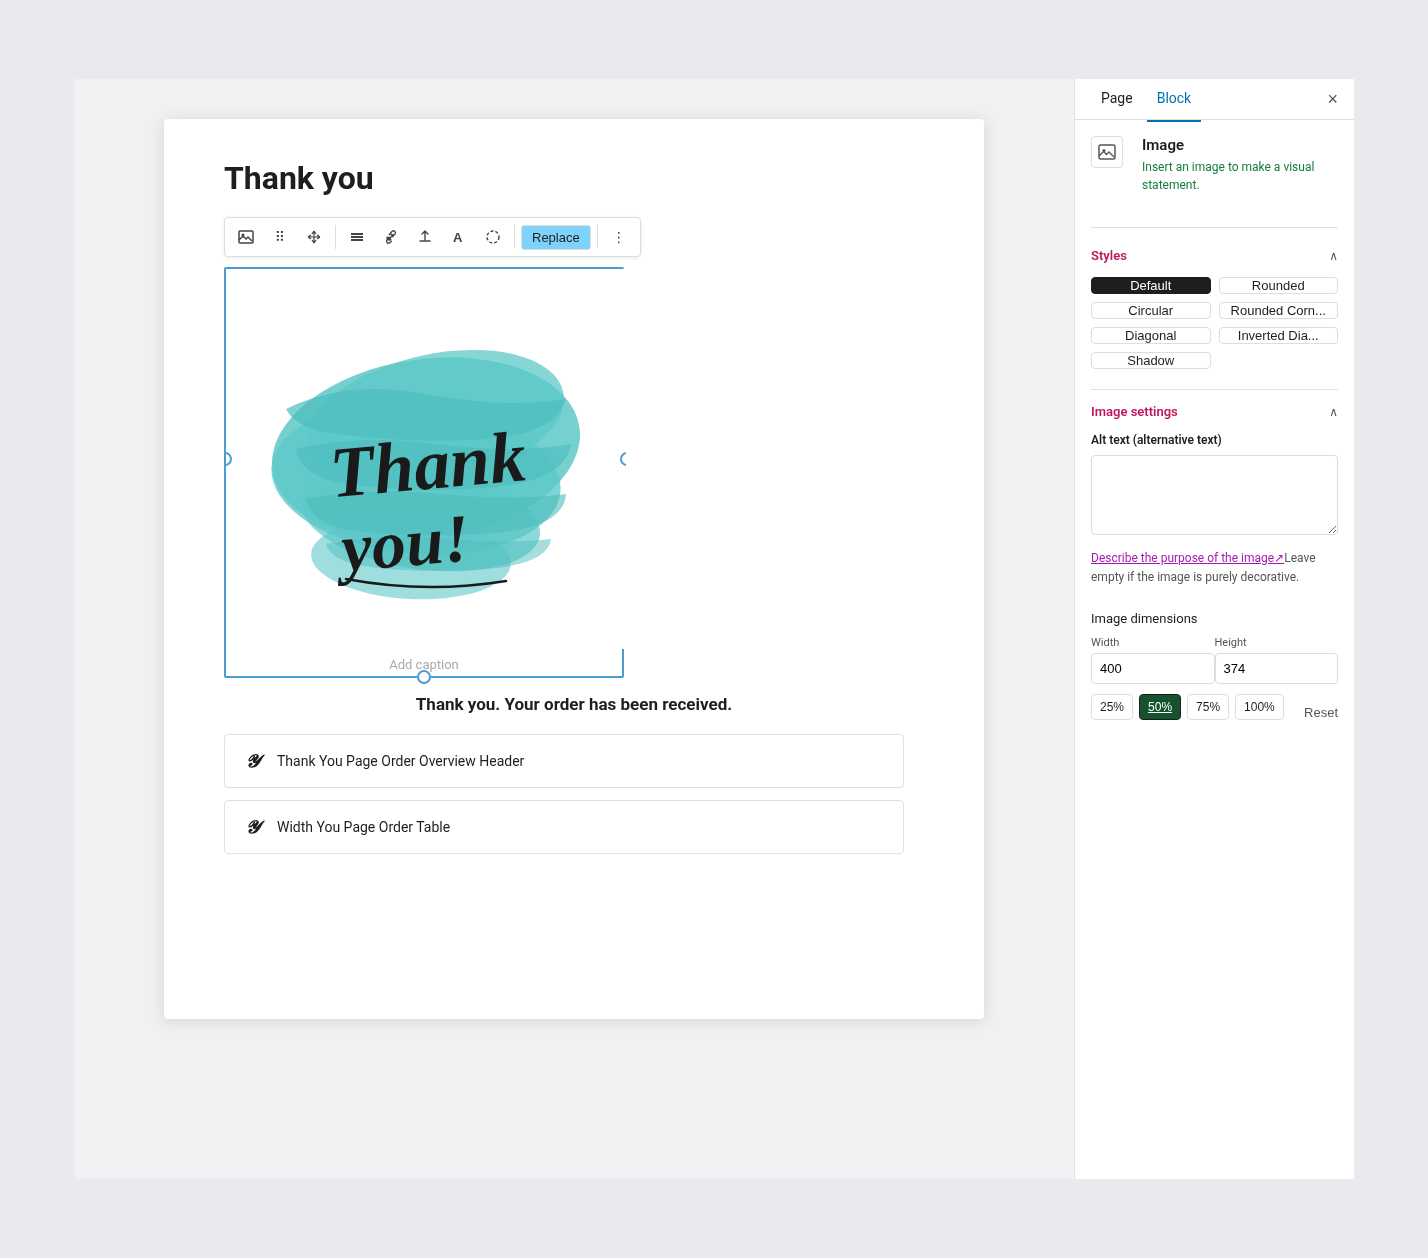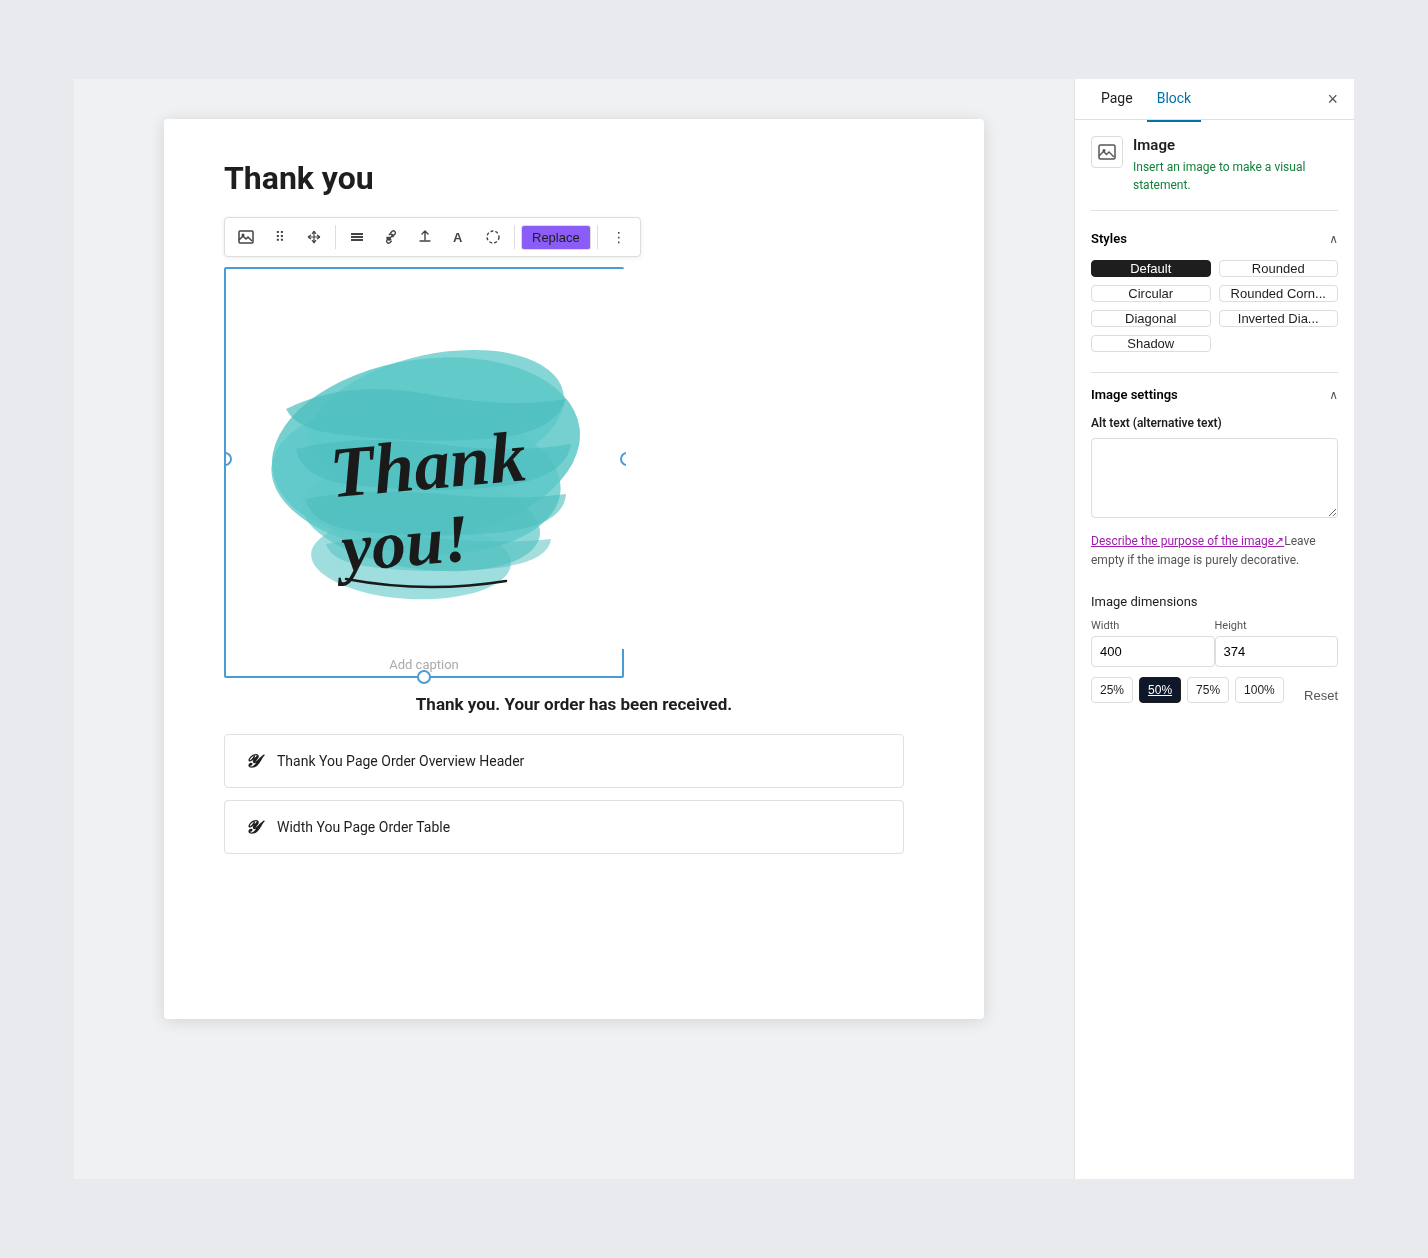--- a/index.html
+++ b/index.html
@@ -74,21 +74,21 @@
     .toolbar-divider {
       width: 1px;
       height: 24px;
       background: #ddd;
       margin: 0 2px;
     }
     .toolbar-replace {
       padding: 4px 10px;
       border: 1px solid #ddd;
       border-radius: 3px;
-      background: #8b5cf6;
+      background: #7dd3fc;
       cursor: pointer;
       font-size: 13px;
       color: #1e1e1e;
     }
     
     .image-block-wrapper {
       position: relative;
       border: 2px solid #4b9cd3;
       border-radius: 2px;
       display: inline-block;
@@ -210,23 +210,23 @@
       cursor: pointer;
       color: #555;
     }
     .panel-body {
       padding: 16px;
       flex: 1;
     }
     .block-description {
       display: flex;
       align-items: flex-start;
-      gap: 10px;
+      gap: 19px;
       margin-bottom: 20px;
-      padding-bottom: 16px;
+      padding-bottom: 33px;
       border-bottom: 1px solid #e0e0e0;
     }
     .block-desc-icon {
       width: 32px;
       height: 32px;
       border: 1px solid #ddd;
       border-radius: 4px;
       display: flex;
       align-items: center;
       justify-content: center;
@@ -247,21 +247,21 @@
     
     .section-header {
       display: flex;
       align-items: center;
       justify-content: space-between;
       margin-bottom: 14px;
     }
     .section-title {
       font-size: 13px;
       font-weight: 600;
-      color: #000000;
+      color: #be185d;
     }
     .section-toggle {
       background: none;
       border: none;
       cursor: pointer;
       font-size: 12px;
       color: #555;
     }
     .styles-grid {
       display: grid;
@@ -351,21 +351,21 @@
     .pct-btn {
       padding: 5px 8px;
       border: 1px solid #ddd;
       border-radius: 4px;
       background: white;
       cursor: pointer;
       font-size: 12px;
       color: #1e1e1e;
     }
     .pct-btn.active {
-      background: #0f172a;
+      background: #14532d;
       color: white;
       border-color: #1e1e1e;
       text-decoration: underline;
     }
     .reset-btn {
       margin-left: auto;
       background: none;
       border: none;
       cursor: pointer;
       font-size: 13px;

